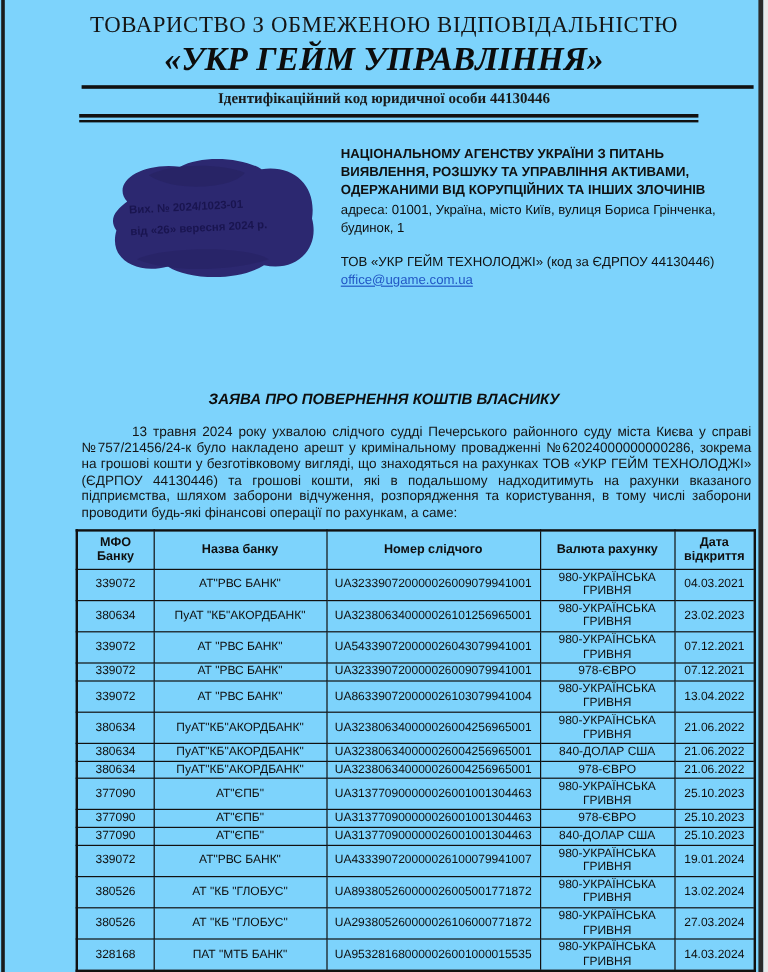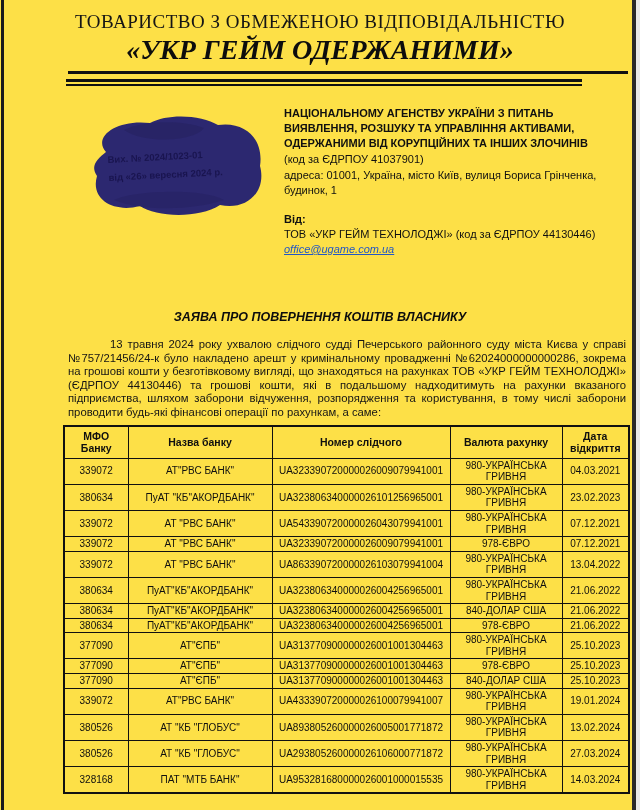--- a/index.html
+++ b/index.html
@@ -1,19 +1,19 @@
 <!DOCTYPE html>
 <html><head>
 <meta charset="utf-8">
 <style>
   * { margin:0; padding:0; box-sizing:border-box; }
   html,body { width:640px; height:810px; overflow:hidden; background:#ffffff; }
   body { font-family:"Liberation Sans", sans-serif; color:#111; position:relative; }
 
-  .page { position:relative; width:640px; height:810px; background:#fde047; overflow:hidden; }
+  .page { position:relative; width:640px; height:810px; background:#7dd3fc; overflow:hidden; }
 
   .edge-left  { position:absolute; left:1px; top:0; width:3px; height:810px; background:#1b1b1b; }
   .edge-right { position:absolute; right:4px; top:0; width:4px; height:810px; background:#2a2a2a; }
   .edge-right-pale { position:absolute; right:0; top:0; width:4px; height:810px; background:#e9e9e9; }
 
   
   .letterhead { padding-top:11px; text-align:center; font-family:"Liberation Serif", serif; }
   .lh-line1 { font-size:19px; letter-spacing:.5px; color:#151515; }
   .lh-line2 { font-size:28px; font-weight:bold; font-style:italic; margin-top:1px; color:#0d0d0d; }
   .rule1 { height:3px; background:#111; margin:5px 12px 0 68px; }
@@ -27,21 +27,21 @@
   .stamp-text { position:absolute; left:24px; top:36px; transform:rotate(-3deg);
                 font-size:9.5px; font-weight:bold; color:#151048; opacity:.8; line-height:1.9;
                 white-space:nowrap; }
 
   .recipient { margin:20px 16px 0 284px; font-size:11px; line-height:15px; color:#101010; }
   .recip-name { font-weight:bold; }
   .recip-code, .recip-addr { margin-top:1px; }
   .sender { margin-top:14px; }
   .from-label { font-weight:bold; }
   .sender-name { font-weight:normal; }
-  .email-link { color:#2257c5; text-decoration:underline; cursor:pointer;font-style:italic; }
+  .email-link { color:#2257c5; text-decoration:underline; cursor:pointer; }
 
   
   .doc-title { text-align:center; font-size:12.5px; font-weight:bold; margin-top:16px; color:#0d0d0d;font-style:italic; }
   .doc-paragraph { margin:14px 14px 0 68px; font-size:11.3px; line-height:13.6px;
                    text-align:justify; text-indent:42px; color:#151515; }
 
   
   table.accounts { border-collapse:collapse; margin:5px 0 0 63px; width:565px;
                    font-size:10px; color:#0f0f0f; table-layout:fixed; }
   table.accounts th, table.accounts td { border:1px solid #111; text-align:center;
@@ -53,47 +53,46 @@
 </head>
 <body>
 
 <div class="page">
   <div class="edge-right-pale"></div>
   <div class="edge-left"></div>
   <div class="edge-right"></div>
 
   <div class="letterhead">
     <div class="lh-line1">ТОВАРИСТВО З ОБМЕЖЕНОЮ ВІДПОВІДАЛЬНІСТЮ</div>
-    <div class="lh-line2">«УКР ГЕЙМ ОДЕРЖАНИМИ»</div>
+    <div class="lh-line2">«УКР ГЕЙМ УПРАВЛІННЯ»</div>
     <div class="rule1"></div>
+    <div class="lh-id">Ідентифікаційний код юридичної особи 44130446</div>
     <div class="rule2"></div>
   </div>
 
   <div class="addr-zone">
     <div class="stamp">
       <svg width="186" height="118" viewBox="0 0 186 118">
         <path d="M22,40 C8,24 34,7 66,11 C84,1 118,3 134,13 C162,9 180,28 176,54
                  C183,80 162,99 136,93 C114,107 72,105 56,94 C30,101 6,88 13,64
                  C6,54 13,47 22,40 Z" fill="#2c2870"></path>
         <path d="M40,18 C60,8 100,8 120,16 C110,30 60,32 40,18 Z" fill="#262263" opacity="0.7"></path>
         <path d="M30,88 C60,100 110,98 140,88 C120,76 50,78 30,88 Z" fill="#262263" opacity="0.6"></path>
       </svg>
       <div class="stamp-text">
         <div>Вих. № 2024/1023-01</div>
         <div>від «26» вересня 2024 р.</div>
       </div>
     </div>
 
     <div class="recipient">
       <div class="recip-name">НАЦІОНАЛЬНОМУ АГЕНСТВУ УКРАЇНИ З ПИТАНЬ ВИЯВЛЕННЯ, РОЗШУКУ ТА УПРАВЛІННЯ АКТИВАМИ, ОДЕРЖАНИМИ ВІД КОРУПЦІЙНИХ ТА ІНШИХ ЗЛОЧИНІВ</div>
-      <div class="recip-code">(код за ЄДРПОУ 41037901)</div>
       <div class="recip-addr">адреса: 01001, Україна, місто Київ, вулиця Бориса Грінченка, будинок, 1</div>
 
       <div class="sender">
-        <div class="from-label">Від:</div>
         <div><span class="sender-name">ТОВ «УКР ГЕЙМ ТЕХНОЛОДЖІ»</span><span> (код за ЄДРПОУ 44130446)</span></div>
         <a class="email-link">office@ugame.com.ua</a>
       </div>
     </div>
   </div>
 
   <div class="doc-title">ЗАЯВА ПРО ПОВЕРНЕННЯ КОШТІВ ВЛАСНИКУ</div>
 
   <p class="doc-paragraph">13 травня 2024 року ухвалою слідчого судді Печерського районного суду міста Києва у справі №757/21456/24-к було накладено арешт у кримінальному провадженні №62024000000000286, зокрема на грошові кошти у безготівковому вигляді, що знаходяться на рахунках ТОВ «УКР ГЕЙМ ТЕХНОЛОДЖІ» (ЄДРПОУ 44130446) та грошові кошти, які в подальшому надходитимуть на рахунки вказаного підприємства, шляхом заборони відчуження, розпорядження та користування, в тому числі заборони проводити будь-які фінансові операції по рахункам, а саме:</p>
 

